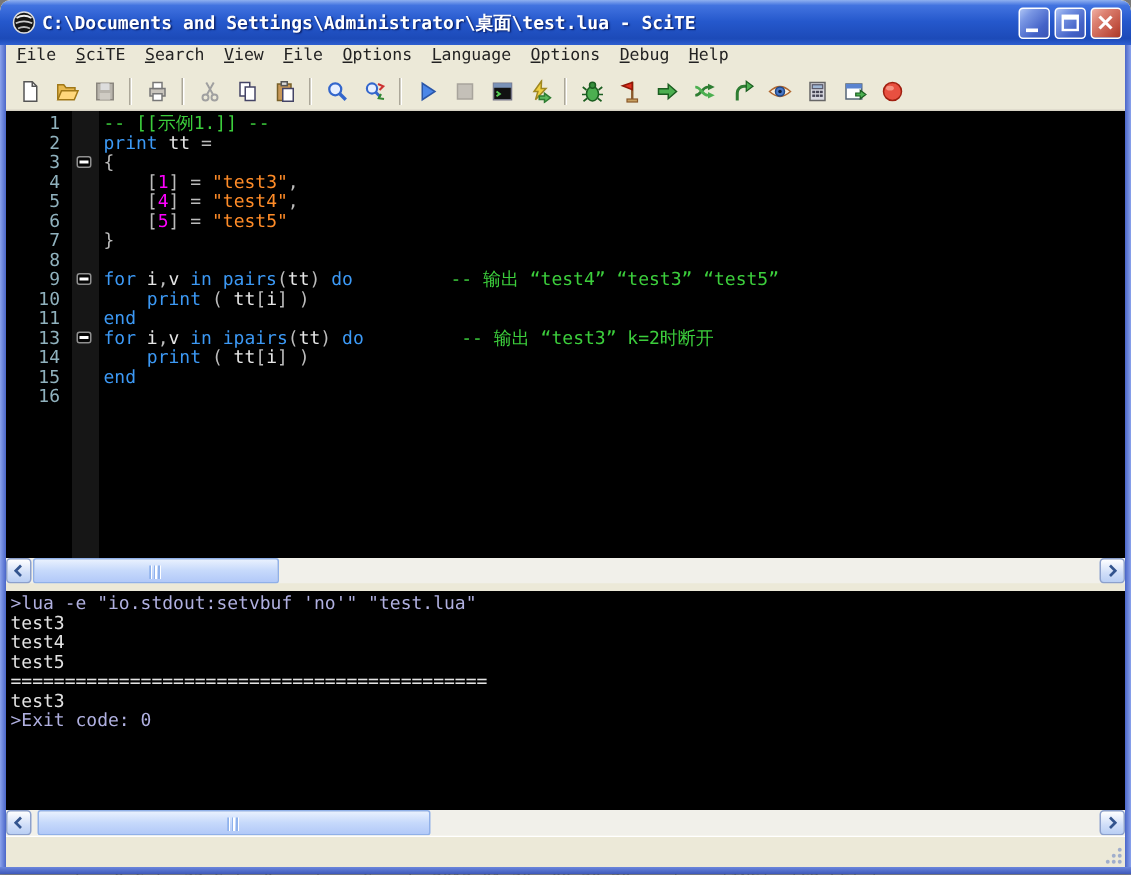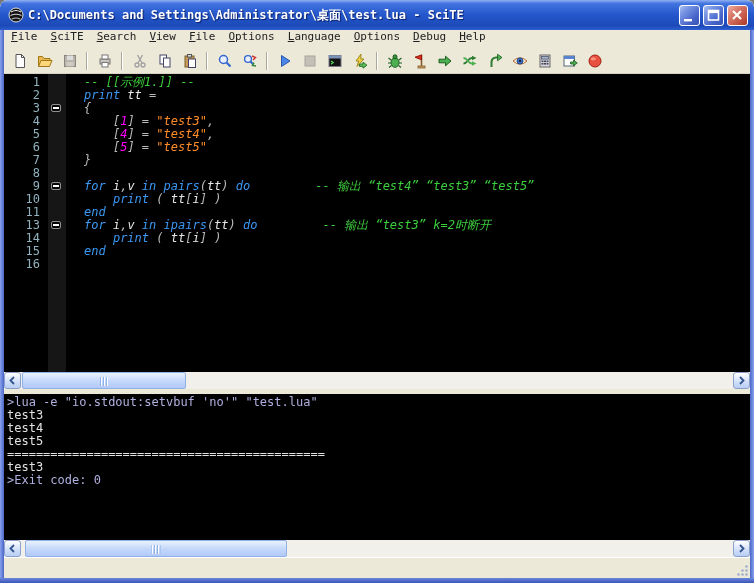--- a/index.html
+++ b/index.html
@@ -37,21 +37,21 @@
   
   .editor{position:absolute;left:0;top:44px;right:0;height:298px;background:#000;overflow:hidden;}
   .fold-col{position:absolute;left:44px;top:0;bottom:0;width:18px;background:#161616;}
   .lines{position:absolute;left:0;right:0;top:2px;}
   .line{height:13px;display:flex;font-size:12px;line-height:13px;}
   .ln{width:36px;flex:none;text-align:right;padding-right:8px;color:var(--line-number);}
   .fold{width:18px;flex:none;position:relative;}
   .marker{position:absolute;left:3px;top:2px;width:10px;height:8px;border:1px solid #909090;
     border-radius:2px;background:#050505;box-sizing:border-box;}
   .marker::after{content:"";position:absolute;left:1px;right:1px;top:2px;height:2px;background:#fff;}
-  .codeln{white-space:pre;padding-left:18px;font-style:italic;}
+  .codeln{white-space:pre;padding-left:3px;}
   .t-c{color:var(--comment)} .t-k{color:var(--keyword)} .t-p{color:var(--plain)}
   .t-o{color:var(--operator)} .t-n{color:var(--number)} .t-s{color:var(--string)}
   
   .hscroll{position:absolute;left:0;right:0;height:17px;background:#F1F0EA;}
   .hs1{top:342px}.hs2{top:510px}
   .sb-btn{position:absolute;top:0;width:17px;height:17px;box-sizing:border-box;border:1px solid #8CA0CC;
     border-radius:3px;background:linear-gradient(180deg,#FFFFFF,#D0DEF8 60%,#BACFF4);
     display:flex;align-items:center;justify-content:center;}
   .sb-left{left:0}.sb-right{right:0}
   .sb-thumb{position:absolute;top:0;height:17px;box-sizing:border-box;border:1px solid #90B0E8;border-radius:2px;

